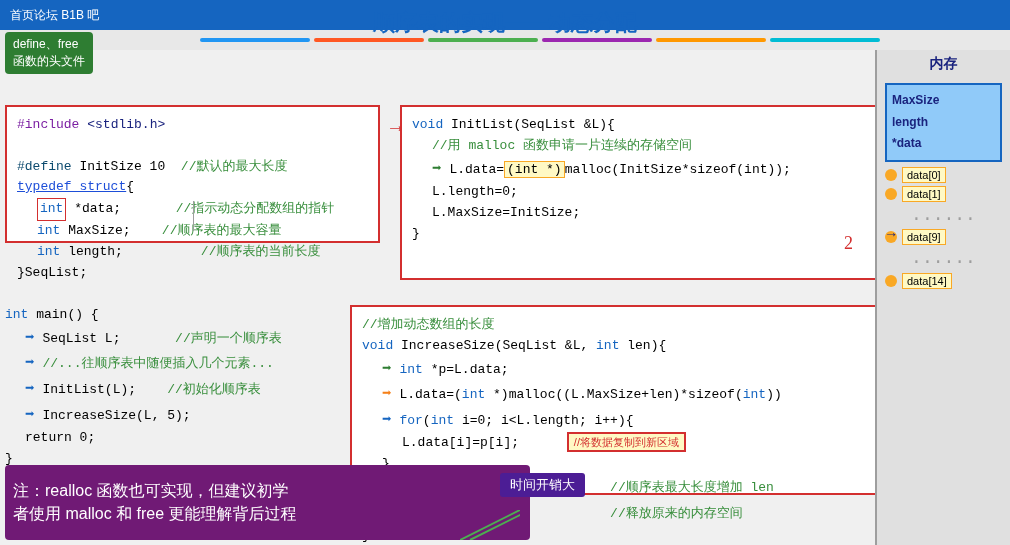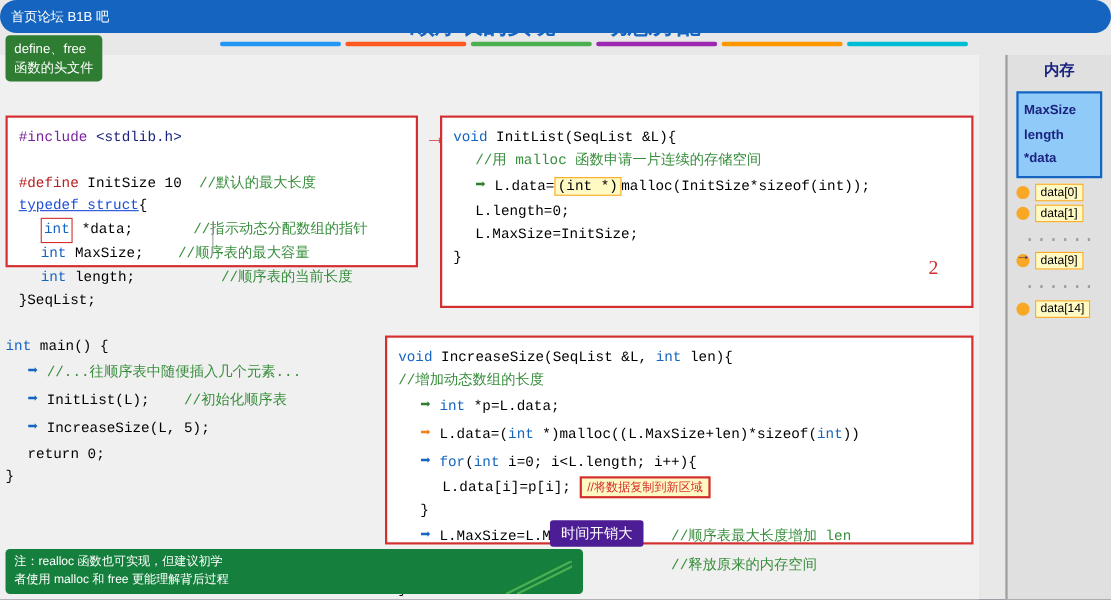--- a/index.html
+++ b/index.html
@@ -25,21 +25,20 @@
       position: absolute;
       top: 0;
       left: 0;
       right: 0;
       height: 30px;
       background: #1565c0;
       display: flex;
       align-items: center;
       padding: 0 10px;
       z-index: 10;
-      border-radius: 15px;
     }
 
     .top-banner-text {
       color: white;
       font-size: 12px;
       font-family: Arial, sans-serif;
     }
 
     
     .green-annotation {
@@ -143,35 +142,35 @@
       font-size: 13px;
       line-height: 1.6;
     }
 
     
     .bottom-annotation {
       position: absolute;
       bottom: 5px;
       left: 5px;
       right: 360px;
-      background: #15803d;
+      background: #701a75;
       color: white;
-      font-size: 11px;
-      font-family: Arial, sans-serif;
-      padding: 5px 8px;
+      font-size: 16px;
+      font-family: Arial, sans-serif;
+      padding: 15px 8px;
       border-radius: 4px;
       line-height: 1.4;
     }
 
     
     .memory-panel {
       position: absolute;
       top: 50px;
       right: 0;
-      width: 96px;
+      width: 135px;
       bottom: 0;
       background: #e0e0e0;
       border-left: 2px solid #9e9e9e;
     }
 
     .memory-title {
       text-align: center;
       font-size: 14px;
       font-family: Arial, sans-serif;
       font-weight: bold;
@@ -269,21 +268,21 @@
   <div class="green-annotation">
     <div>define、free</div>
     <div>函数的头文件</div>
   </div>
 
   <div class="content-area">
 
     <div class="code-box code-box-red box-topleft">
       <div style="color:#1a237e;"><span style="color:#7b1fa2;">#include</span> &lt;stdlib.h&gt;</div>
       <div>&nbsp;</div>
-      <div><span style="color:#b91c1c;">#define</span> InitSize 10 &nbsp;<span style="color:#388e3c;">//默认的最大长度</span></div>
+      <div><span style="color:#0c4a6e;">#define</span> InitSize 10 &nbsp;<span style="color:#388e3c;">//默认的最大长度</span></div>
       <div><span style="color:#1d4ed8;text-decoration:underline;">typedef struct</span>{</div>
       <div class="indent1">
         <span style="border:1px solid #d32f2f;padding:0 2px;display:inline-block;"><span style="color:#1565c0;">int</span></span> *data; &nbsp;&nbsp;&nbsp;&nbsp;&nbsp;&nbsp;<span style="color:#388e3c;">//指示动态分配数组的指针</span>
       </div>
       <div class="indent1"><span style="color:#1565c0;">int</span> MaxSize; &nbsp;&nbsp;&nbsp;<span style="color:#388e3c;">//顺序表的最大容量</span></div>
       <div class="indent1"><span style="color:#1565c0;">int</span> length; &nbsp;&nbsp;&nbsp;&nbsp;<span style="color:#388e3c;margin-left:39px;">//顺序表的当前长度</span></div>
       <div>}SeqList;</div>
 
       <div style="position:absolute;bottom:10px;left:50%;width:1px;height:30px;background:#9e9e9e;"></div>
     </div>
@@ -297,55 +296,59 @@
       </div>
       <div class="indent1">L.length=0;</div>
       <div class="indent1">L.MaxSize=InitSize;</div>
       <div>}</div>
 
       <div style="position:absolute;bottom:20px;right:30px;color:#d32f2f;font-size:18px;font-family:cursive;">2</div>
     </div>
 
     <div class="area-bottomleft">
       <div><span style="color:#1565c0;">int</span> main() {</div>
+      <div class="indent1">
+        <span style="color:#1565c0;font-size:16px;font-weight:bold;">➡</span>
+        SeqList L; &nbsp;&nbsp;&nbsp;&nbsp;&nbsp;&nbsp;<span style="color:#388e3c;">//声明一个顺序表</span>
+      </div>
       <div class="indent1" style="color:#388e3c;">
         <span style="color:#1565c0;font-size:16px;font-weight:bold;">➡</span>
         //...往顺序表中随便插入几个元素...
       </div>
       <div class="indent1">
         <span style="color:#1565c0;font-size:16px;font-weight:bold;">➡</span>
         InitList(L); &nbsp;&nbsp;&nbsp;<span style="color:#388e3c;">//初始化顺序表</span>
       </div>
       <div class="indent1">
         <span style="color:#1565c0;font-size:16px;font-weight:bold;">➡</span>
         IncreaseSize(L, 5);
       </div>
       <div class="indent1">return 0;</div>
       <div>}</div>
     </div>
 
     <div class="code-box code-box-red box-bottomright">
+      <div style="color:#388e3c;">//增加动态数组的长度</div>
       <div><span style="color:#1565c0;">void</span> IncreaseSize(SeqList &amp;L, <span style="color:#1565c0;">int</span> len){</div>
-      <div style="color:#388e3c;">//增加动态数组的长度</div>
       <div class="indent1">
         <span style="color:#2e7d32;font-size:16px;font-weight:bold;">➡</span>
         <span style="color:#1565c0;">int</span> *p=L.data;
       </div>
       <div class="indent1">
         <span style="color:#f57f17;font-size:16px;font-weight:bold;">➡</span>
         L.data=(<span style="color:#1565c0;">int</span> *)malloc((L.MaxSize+len)*sizeof(<span style="color:#1565c0;">int</span>))
       </div>
       <div class="indent1">
         <span style="color:#1565c0;font-size:16px;font-weight:bold;">➡</span>
         <span style="color:#1565c0;">for</span>(<span style="color:#1565c0;">int</span> i=0; i&lt;L.length; i++){
       </div>
       <div class="indent2">
         L.data[i]=p[i];
         <span style="position:relative;">
-          <span style="border:2px solid #d32f2f;background:#fff9c4;color:#d32f2f;font-size:11px;font-family:Arial,sans-serif;padding:2px 5px;">//将数据复制到新区域</span>
+          <span style="border:2px solid #d32f2f;background:#fff9c4;color:#d32f2f;font-size:11px;font-family:Arial,sans-serif;padding:2px 5px;margin-left:40px;">//将数据复制到新区域</span>
         </span>
       </div>
       <div class="indent1">}</div>
       <div class="indent1">
         <span style="color:#1565c0;font-size:16px;font-weight:bold;">➡</span>
         L.MaxSize=L.MaxSize+len; &nbsp;&nbsp;<span style="color:#388e3c;">//顺序表最大长度增加 len</span>
       </div>
       <div class="indent1">
         <span style="color:#e65100;font-size:16px;font-weight:bold;">➡</span>
         free(p); &nbsp;&nbsp;&nbsp;&nbsp;&nbsp;&nbsp;&nbsp;&nbsp;&nbsp;&nbsp;&nbsp;&nbsp;&nbsp;&nbsp;&nbsp;&nbsp;&nbsp;&nbsp;<span style="color:#388e3c;">//释放原来的内存空间</span>

